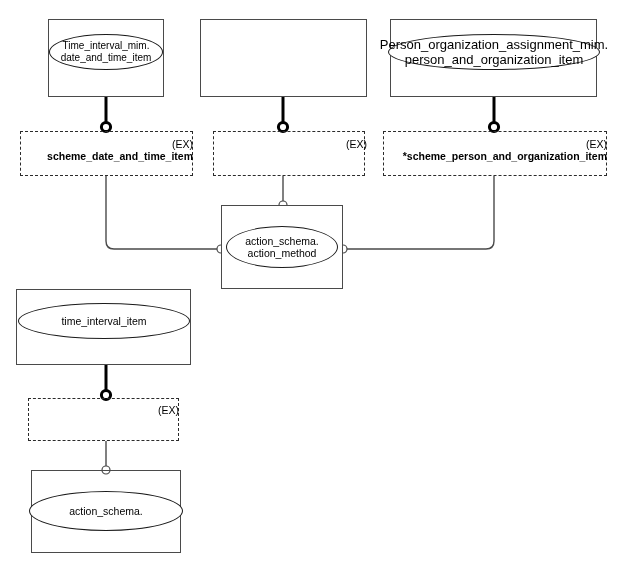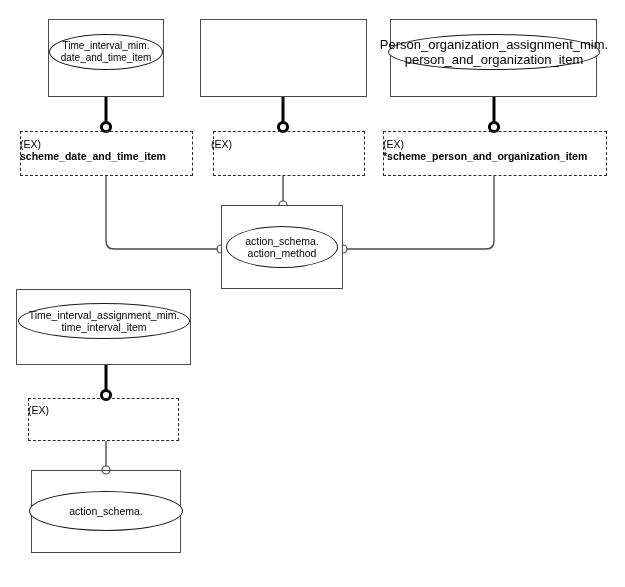--- a/index.html
+++ b/index.html
@@ -33,21 +33,21 @@
     align-items:center;
     justify-content:center;
     text-align:center;
     line-height:1.16;
     color:#000000;
     white-space:nowrap;
   }
   .ellipse-label span{display:block;}
   .ex-text{
     position:absolute;
-    text-align:left;
+    text-align:right;
     color:#000000;
     line-height:1.18;
     white-space:nowrap;
   }
   .ex-text .ex-tag{display:block;}
   .ex-text .ex-name{display:block;font-weight:bold;}
 </style>
 </head>
 <body>
 
@@ -124,21 +124,20 @@
   <div class="ellipse-label" style="left:226px;top:226px;width:112px;height:42px;font-size:10.5px;">
     <div>
       <span>action_schema.</span>
       <span>action_method</span>
     </div>
   </div>
 
   <div class="node-box" style="left:16px;top:289px;width:175px;height:76px;"></div>
   <div class="ellipse-label" style="left:18px;top:303px;width:172px;height:36px;font-size:10.5px;">
     <div>
-      <span>Time_interval_assignment_mim.</span>
       <span>time_interval_item</span>
     </div>
   </div>
 
   <div class="ex-box" style="left:28px;top:398px;width:151px;height:43px;"></div>
   <div class="ex-text" style="left:28px;top:404px;width:151px;font-size:10.5px;">
     <span class="ex-tag">(EX)</span>
   </div>
 
   <div class="node-box" style="left:31px;top:470px;width:150px;height:83px;"></div>

